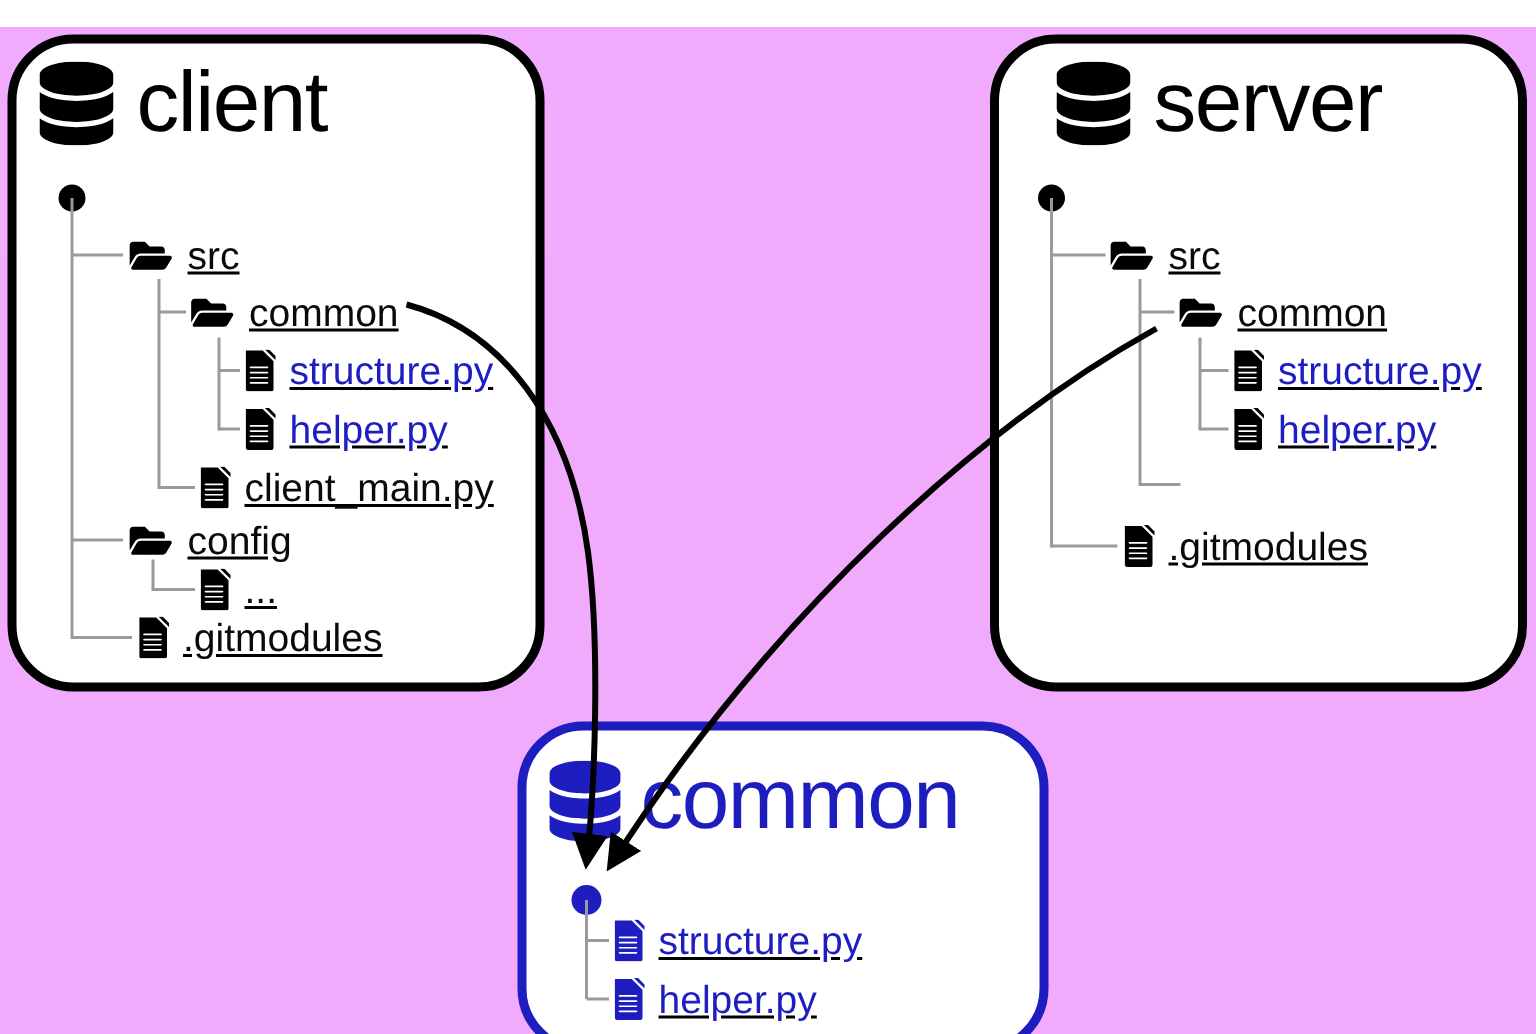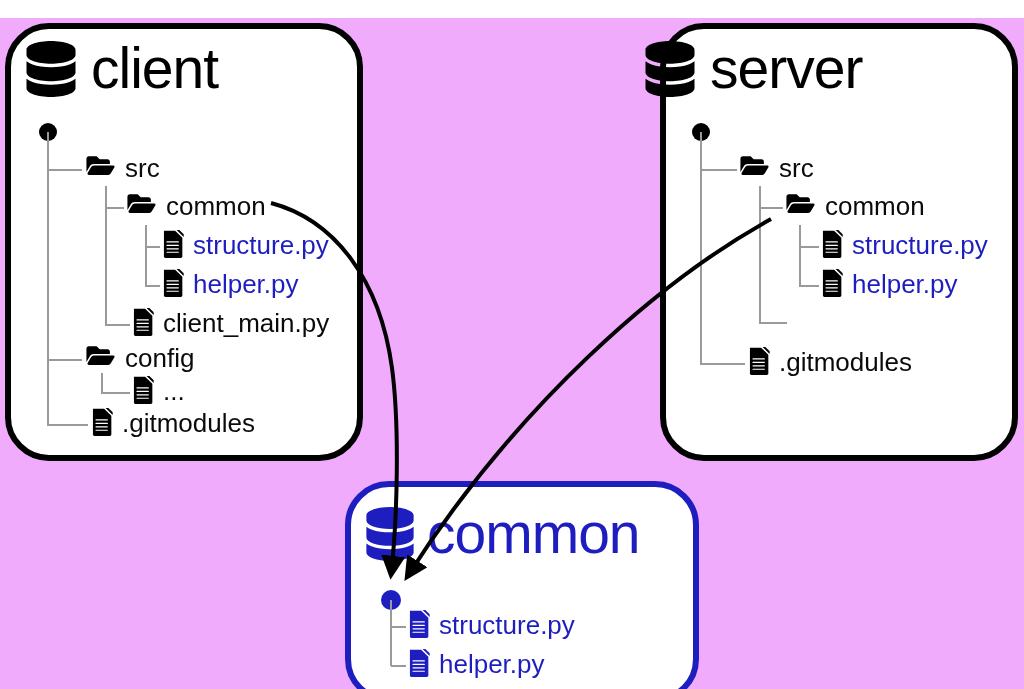--- a/index.html
+++ b/index.html
@@ -10,21 +10,21 @@
   .box.blue{border-color:var(--blue);}
   .hdr{position:absolute;display:flex;align-items:center;gap:15px;}
   .title{font-size:57px;line-height:1;color:#000;letter-spacing:-1px;}
   .title.blue-t{color:var(--blue);}
   .icon{display:block;flex:0 0 auto;}
   .db{width:50px;height:56px;color:#000;}
   .db.blue-i{color:var(--blue);}
   .folder{width:31px;height:25px;color:#000;}
   .file{width:22px;height:28px;color:#000;}
   .file.blue-i{color:var(--blue);}
-  .row{position:absolute;display:flex;gap:9px;height:34px;}
+  .row{position:absolute;display:flex;align-items:center;gap:9px;height:34px;text-decoration:underline;}
   .lbl{font-size:26px;color:#0a0a0a;white-space:nowrap;}
   .lbl.blue-t{color:var(--blue);}
   .dot{position:absolute;border-radius:50%;background:#000;}
   .dot.blue-d{background:var(--blue);}
   .vline{position:absolute;width:2px;background:var(--line);}
   .hline{position:absolute;height:2px;background:var(--line);}
   .overlay{position:absolute;left:0;top:0;z-index:6;pointer-events:none;}
   .defs-hidden{position:absolute;width:0;height:0;overflow:hidden;}
 </style>
 </head>
@@ -116,21 +116,21 @@
     <span class="lbl">...</span>
   </div>
   <div class="row" style="left:91px;top:390px;">
     <svg class="icon file">
         <use href="#icon-file"></use>
       </svg>
     <span class="lbl">.gitmodules</span>
   </div>
 
   <div class="box" style="left:660px;top:5px;width:358px;height:438px;"></div>
-  <div class="hdr" style="left:645px;top:22px;">
+  <div class="hdr" style="left:704px;top:22px;">
     <svg class="icon db">
         <use href="#icon-db"></use>
       </svg>
     <span class="title">server</span>
   </div>
   <div class="dot" style="left:692px;top:105px;width:18px;height:18px;"></div>
 
   <div class="vline" style="left:700px;top:114px;height:233px;"></div>
   <div class="hline" style="left:701px;top:151px;width:36px;"></div>
   <div class="hline" style="left:701px;top:345px;width:44px;"></div>

